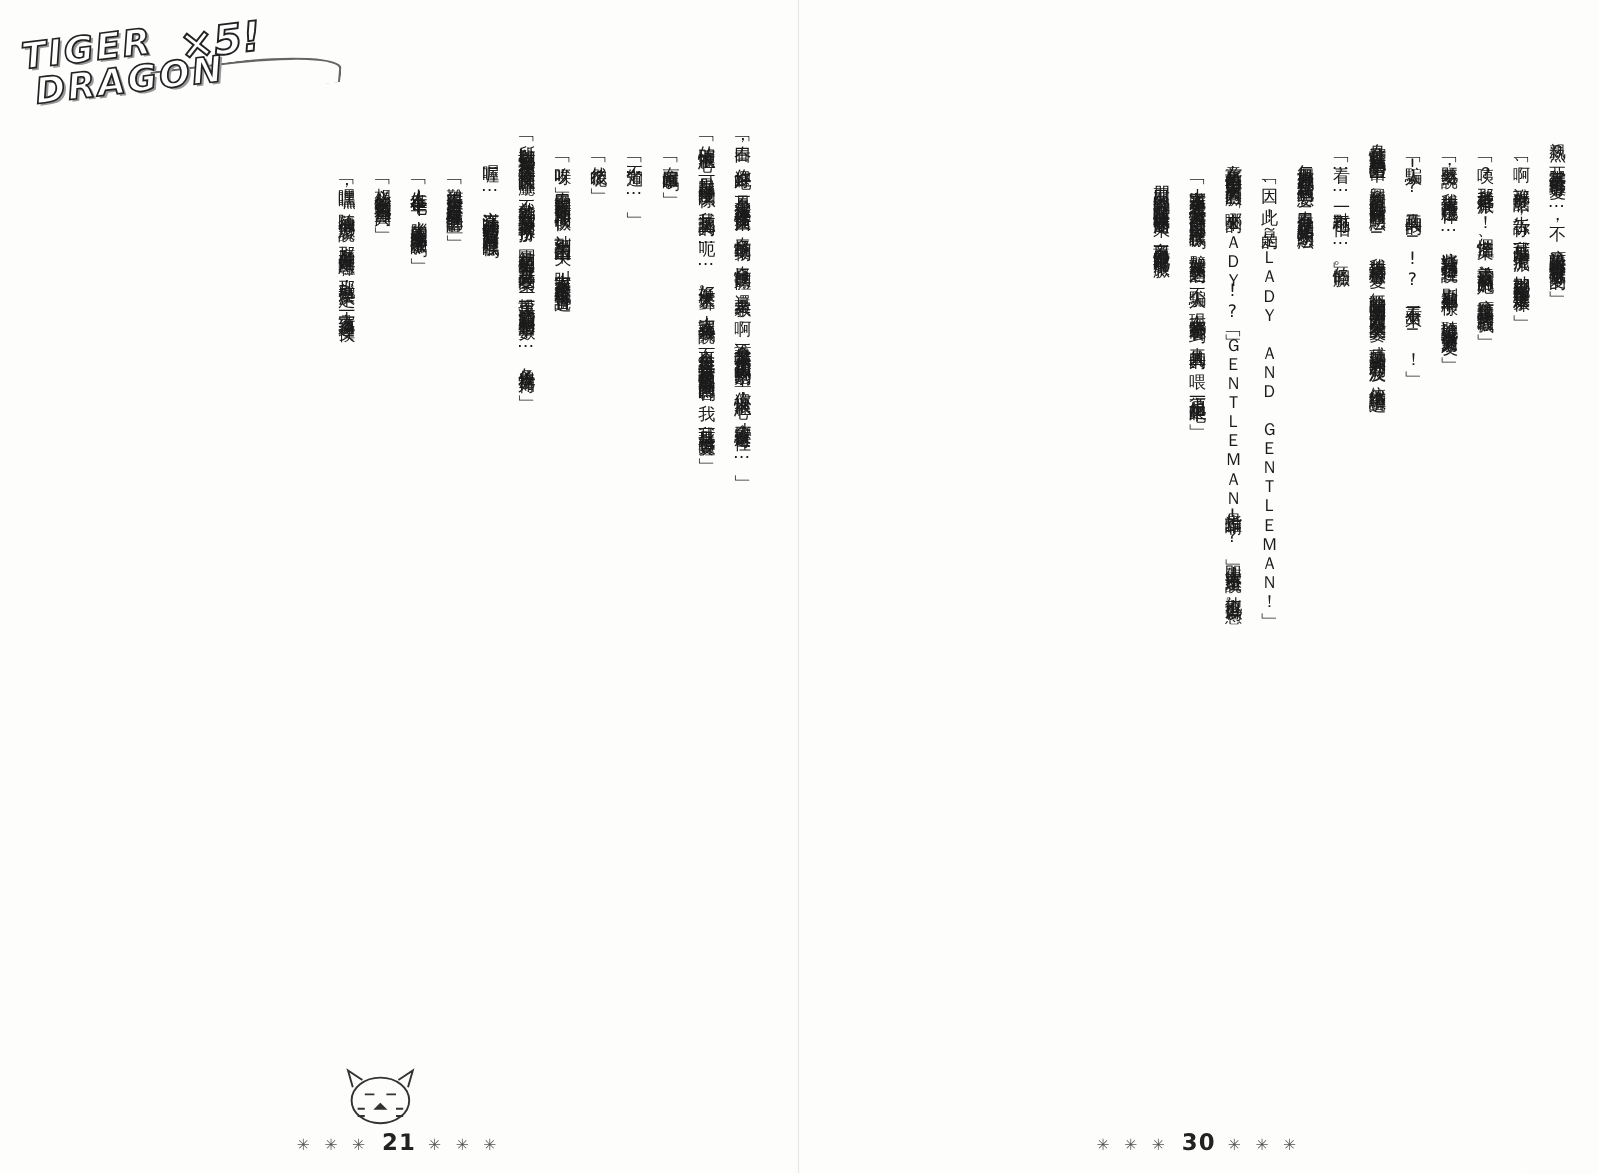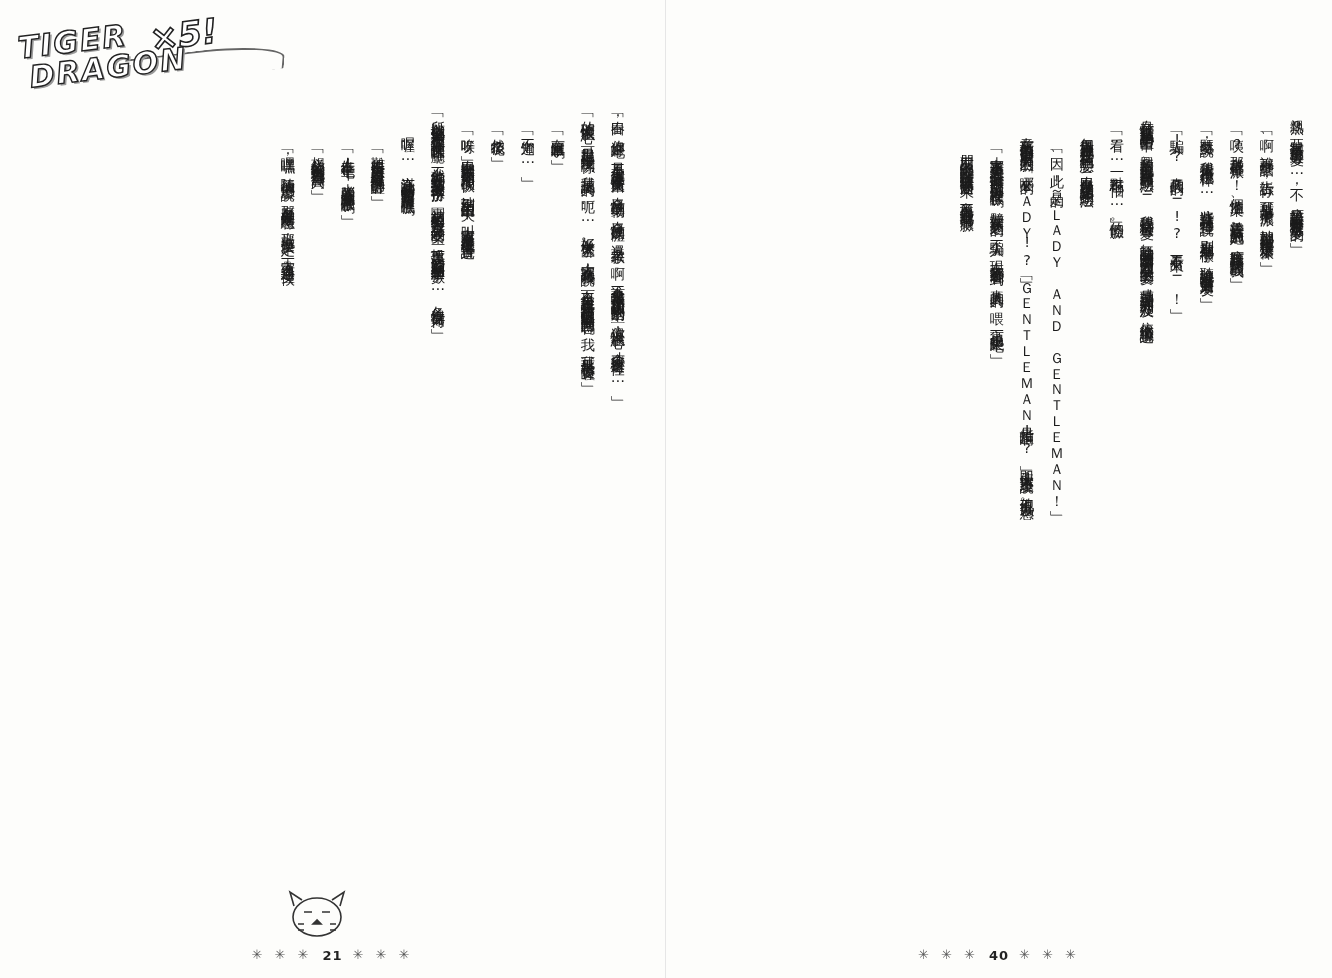--- a/index.html
+++ b/index.html
@@ -123,21 +123,21 @@
     left: 0;
     right: 0;
     display: flex;
     justify-content: center;
     align-items: flex-end;
     gap: 10px;
     height: 90px;
   }
   .page-num {
     font-family: "DejaVu Sans", sans-serif;
-    font-size: 13px;
+    font-size: 19px;
     font-weight: bold;
     color: #222;
     letter-spacing: 1px;
     line-height: 1;
     padding-bottom: 2px;
   }
   .stars {
     font-size: 13px;
     color: #555;
     letter-spacing: 4px;
@@ -214,17 +214,17 @@
       <div class="vcol indent1">「看……一點也不可怕……」的怪臉。</div>
       <div class="vcol indent1">每個男生腦裡都是粉紅色的妄想。春田像是在總結大家的想法：</div>
       <div class="vcol indent2">「因、此！是的～ＬＡＤＹ　ＡＮＤ　ＧＥＮＴＬＥＭＡＮ！」</div>
       <div class="vcol indent1">意有所指的春田環顧所有人的臉。「哪來的ＬＡＤＹ!?」「ＧＥＮＴＬＥＭＡＮ是指誰啊!?」即使大家這麼說，他也不以為意。</div>
       <div class="vcol indent2">「大家難道不想看看心儀女孩『不同以往的可愛模樣』嗎？譬如女僕裝之類的！不騙人！現在大家都能看到！真的真的！喂、高須也一起來吧！」</div>
       <div class="vcol indent2">朋友口中的「飛時酷」薄荷糖氣味迎面而來，竜兒不自覺地盯著那張臉：</div>
     </div>
 
     <div class="page-footer">
       <span class="stars">✳ ✳ ✳</span>
-      <span class="page-num">40</span>
+      <span class="page-num">30</span>
       <span class="stars">✳ ✳ ✳</span>
     </div>
   </div>
 </div>
 
 </body></html>

